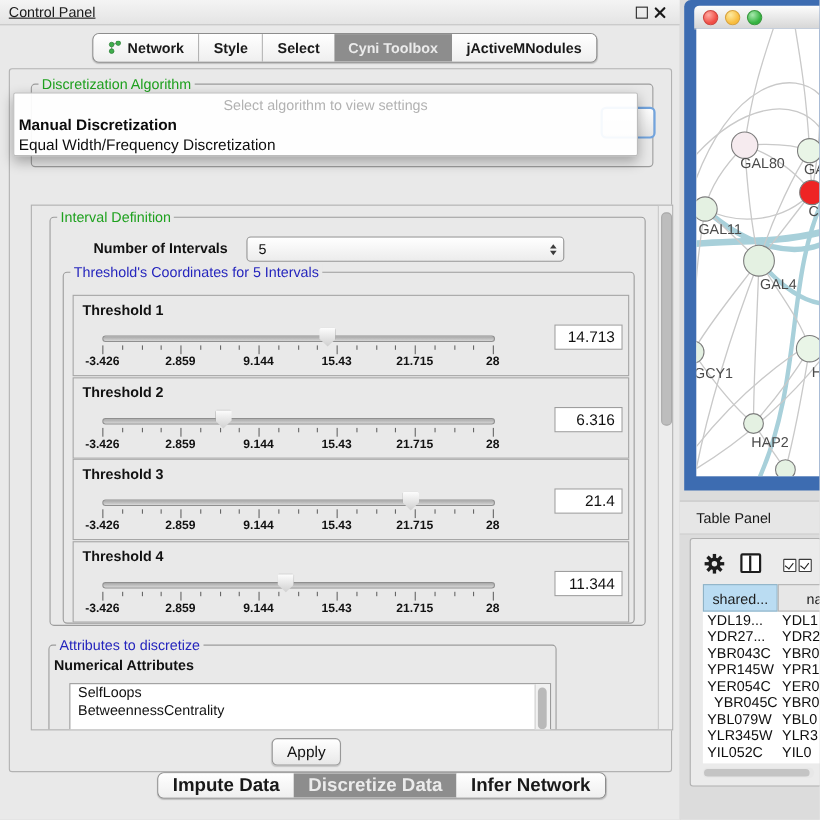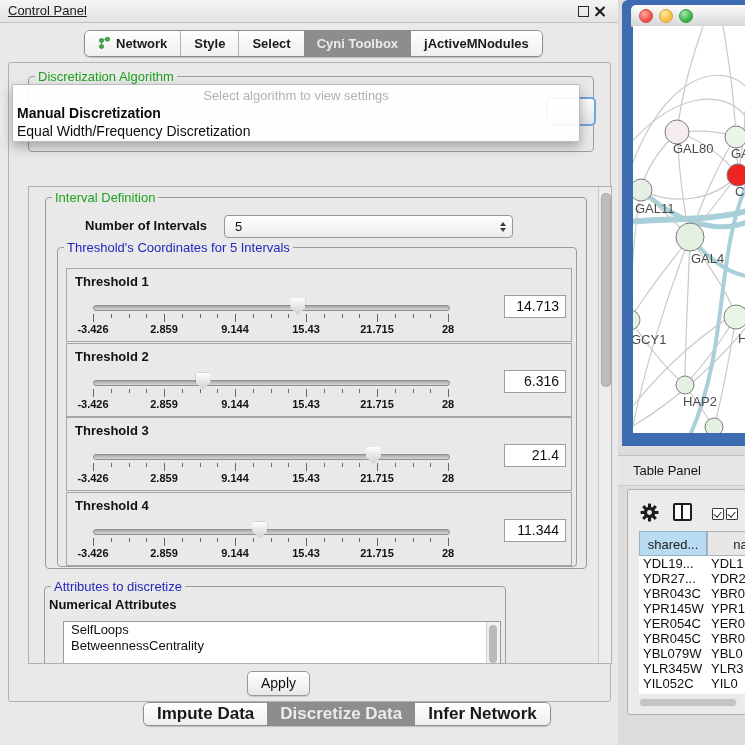--- a/index.html
+++ b/index.html
@@ -470,21 +470,21 @@
           </div>
           <div class="gt-row">
             <div class="gt-cell" style="width: 68px;">YPR145W</div>
             <div class="gt-cell" style="width: 85px;">YPR1</div>
           </div>
           <div class="gt-row">
             <div class="gt-cell" style="width: 68px;">YER054C</div>
             <div class="gt-cell" style="width: 85px;">YER0</div>
           </div>
           <div class="gt-row">
-            <div class="gt-cell" style="width: 68px;">YBR045C</div>
+            <div class="gt-cell" style="width: 68px; text-align: right;">YBR045C</div>
             <div class="gt-cell" style="width: 85px;">YBR0</div>
           </div>
           <div class="gt-row">
             <div class="gt-cell" style="width: 68px;">YBL079W</div>
             <div class="gt-cell" style="width: 85px;">YBL0</div>
           </div>
           <div class="gt-row">
             <div class="gt-cell" style="width: 68px;">YLR345W</div>
             <div class="gt-cell" style="width: 85px;">YLR3</div>
           </div>

